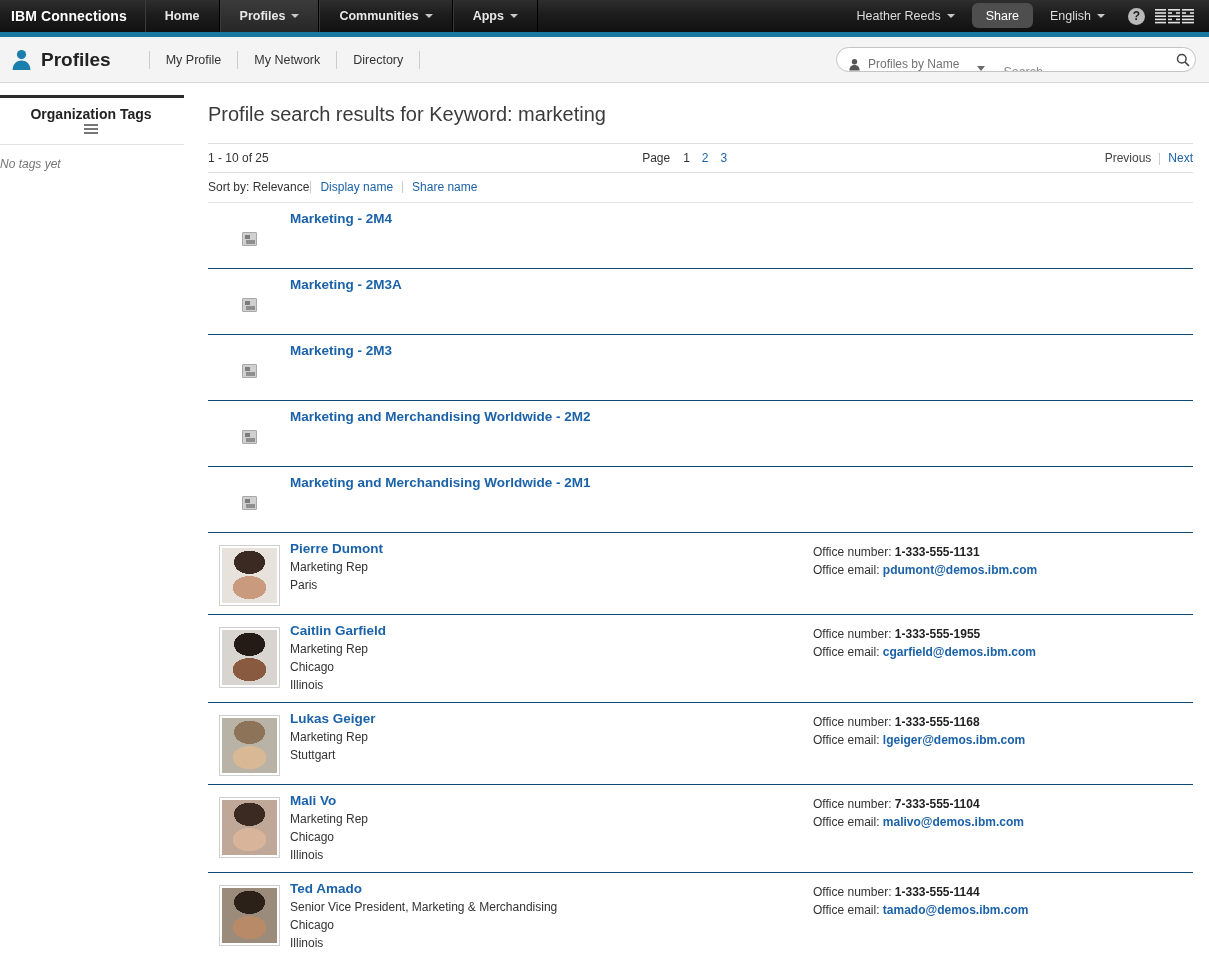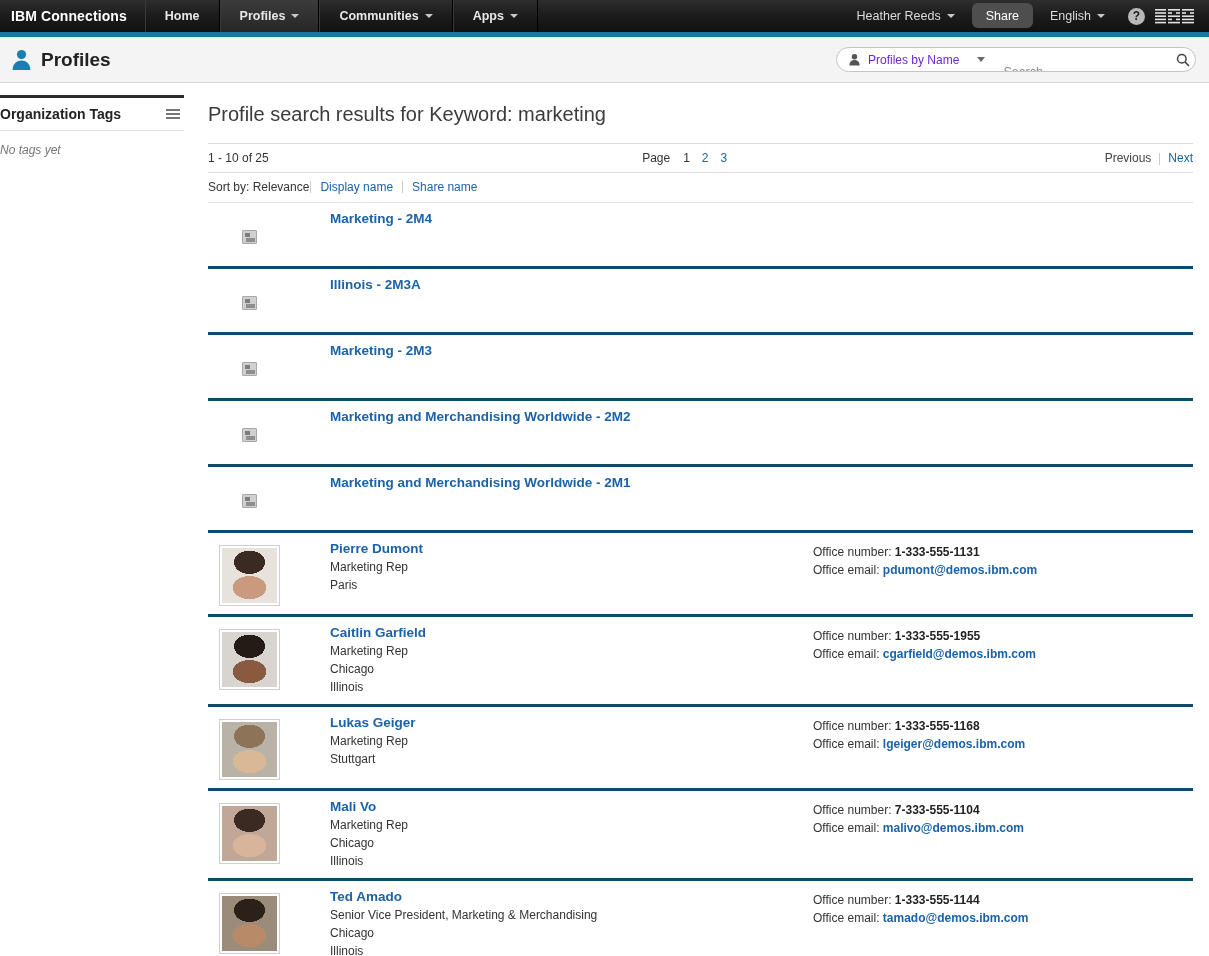--- a/index.html
+++ b/index.html
@@ -126,27 +126,27 @@
     margin-right: 13px;
     display: flex; align-items: center;
     height: 25px;
     background: #ffffff;
     border: 1px solid #c4c4c4;
     border-radius: 13px;
     width: 360px;
     overflow: hidden;
   }
   .scope {
-    display: flex; align-items: center;
+    display: flex; align-items: flex-end;
     padding: 0 8px 0 11px;
     height: 100%;
     white-space: nowrap;
     cursor: pointer;
     font-size: 12px;
-    color: #6d28d9;
+    color: #737373;
   }
   .scope-label { margin-left: 7px; }
   .scope-caret {
     margin-left: 18px;
     width: 0; height: 0;
     border-left: 4px solid transparent;
     border-right: 4px solid transparent;
     border-top: 5px solid #6a6a6a;
   }
   .scope-divider { width:1px; height:17px; background:#cfcfcf; }
@@ -166,20 +166,21 @@
 
   
   .page { display: flex; align-items: flex-start; }
   .sidebar { width: 200px; padding: 12px 0 0 0; flex: 0 0 200px; }
   .widget { margin: 0 16px 0 0; }
   .widget-top-rule { height: 3px; background: #2c2c2c; margin: 0 0 0 0; }
   .widget-head {
     display: flex; align-items: center; justify-content: space-between;
     padding: 8px 2px 8px 0;
     border-bottom: 1px solid #e2e2e2;
+    flex-direction: column;
   }
   .widget-title { font-size: 14px; font-weight: bold; color: #222; }
   .hamburger { display:flex; flex-direction: column; gap:2px; cursor:pointer; padding:2px; }
   .hamburger span { display:block; width:14px; height:2px; background:#767676; }
   .widget-empty {
     font-size: 12px; font-style: italic; color: #767676;
     padding: 12px 0 0 0;
   }
 
   .content { flex: 1; padding: 0 16px 0 8px; min-width: 0; }
@@ -217,24 +218,23 @@
     white-space: nowrap;
   }
   .sortbar .lbl { color:#333; }
   .sortbar .slink { color: #1b62a8; cursor:pointer; padding: 0 8px; }
   .sort-sep { width:1px; height:12px; background:#cccccc; margin:0 1px; }
 
   
   .results { border-top: 1px solid #e4e4e4; }
   .row {
     display: flex;
-    border-bottom: 3px solid #0c4a6e;
+    border-bottom: 1px solid #0c4a6e;
     padding: 8px 0 8px 0;
     min-height: 56px;
-    gap: 40px;
   }
   .row.org { min-height: 66px; }
   .row-thumb {
     width: 82px; flex: 0 0 82px;
     display: flex; justify-content: center;
     padding-top: 4px;
   }
   .row.org .row-thumb { align-items: flex-end; padding-bottom: 14px; padding-top: 0; }
   .photo {
     width: 61px; height: 61px;
@@ -335,20 +335,29 @@
 <div class="accent-stripe"></div>
 
 <div class="apphead">
   <div class="app-person-icon">
     <svg width="23" height="23" viewBox="0 0 23 23" aria-hidden="true">
       <circle cx="11.5" cy="6.6" r="4.6" fill="#1b7fad"></circle>
       <path d="M2.6 22 C2.6 15.4 7.2 12.4 11.5 12.4 C15.8 12.4 20.4 15.4 20.4 22 Z" fill="#1b7fad"></path>
     </svg>
   </div>
   <div class="app-title">Profiles</div>
+  <div class="appnav" id="appnav">
+      <div class="appnav-sep"></div>
+      <div class="appnav-item">My Profile</div>
+      <div class="appnav-sep"></div>
+      <div class="appnav-item">My Network</div>
+      <div class="appnav-sep"></div>
+      <div class="appnav-item">Directory</div>
+      <div class="appnav-sep"></div>
+    </div>
 
   <div class="searchwrap">
     <div class="scope">
       <svg width="13" height="13" viewBox="0 0 13 13" aria-hidden="true">
         <circle cx="6.5" cy="3.8" r="2.7" fill="#555"></circle>
         <path d="M1.4 12.4 C1.4 8.6 3.9 7 6.5 7 C9.1 7 11.6 8.6 11.6 12.4 Z" fill="#555"></path>
       </svg>
       <span class="scope-label">Profiles by Name</span>
       <span class="scope-caret"></span>
     </div>
@@ -409,21 +418,21 @@
           <div class="row-thumb">
             <div class="broken-img"></div>
           </div>
           <div class="row-main"><a class="rname">Marketing - 2M4</a></div>
           <div class="row-side"></div>
         </div>
         <div class="row org">
           <div class="row-thumb">
             <div class="broken-img"></div>
           </div>
-          <div class="row-main"><a class="rname">Illinois - 2M3A</a></div>
+          <div class="row-main"><a class="rname">Marketing - 2M3A</a></div>
           <div class="row-side"></div>
         </div>
         <div class="row org">
           <div class="row-thumb">
             <div class="broken-img"></div>
           </div>
           <div class="row-main"><a class="rname">Marketing - 2M3</a></div>
           <div class="row-side"></div>
         </div>
         <div class="row org">

